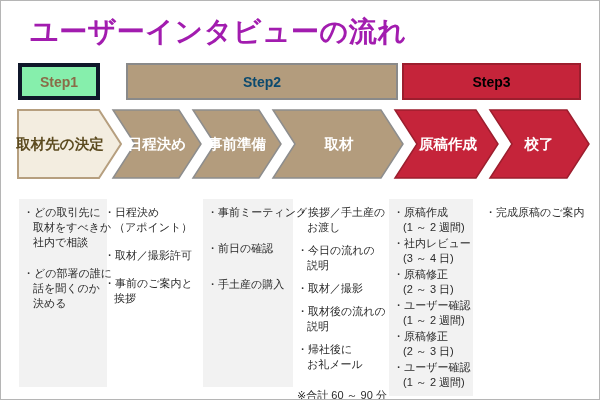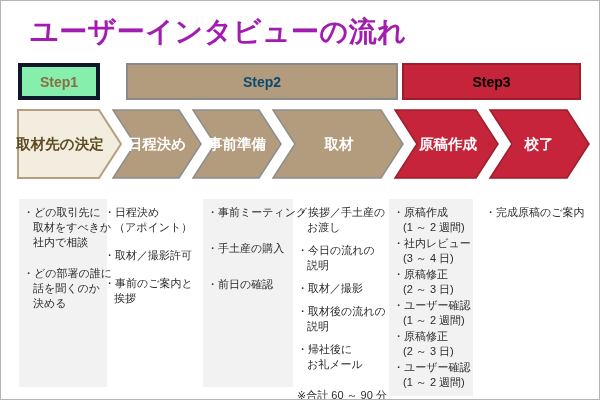--- a/index.html
+++ b/index.html
@@ -96,22 +96,22 @@
 （アポイント）</div>
         <div class="item">・取材／撮影許可</div>
         <div class="item">・事前のご案内と
 挨拶</div>
       </div>
   </div>
 
   <div class="col c3 gray">
     <div class="list">
         <div class="item">・事前ミーティング</div>
+        <div class="item">・前日の確認</div>
         <div class="item">・手土産の購入</div>
-        <div class="item">・前日の確認</div>
       </div>
   </div>
 
   <div class="col c4">
     <div class="list">
         <div class="item">・挨拶／手土産の
 お渡し</div>
         <div class="item">・今日の流れの
 説明</div>
         <div class="item">・取材／撮影</div>

